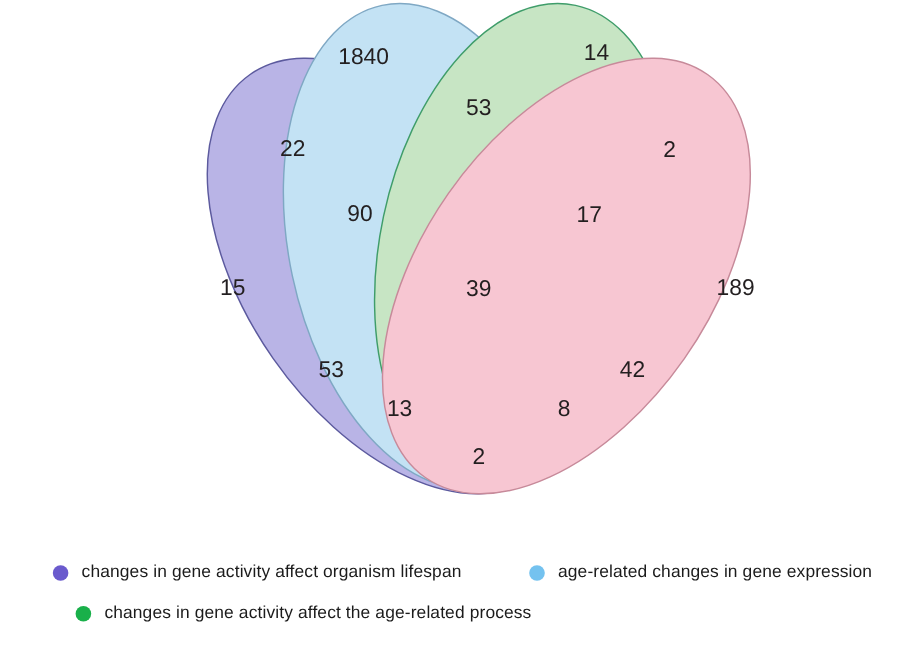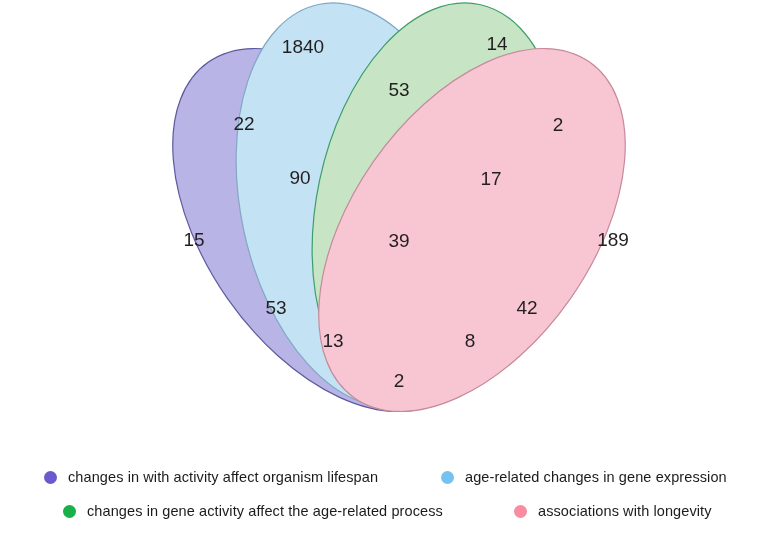--- a/index.html
+++ b/index.html
@@ -97,29 +97,25 @@
         <text class="venn-count" x="511" y="309">42</text>
         <text class="venn-count" x="317" y="342">13</text>
         <text class="venn-count" x="454" y="342">8</text>
         <text class="venn-count" x="383" y="382">2</text>
       </g>
   </svg>
 
   <div class="legend">
     <div class="legend-row legend-row-1">
       <span class="legend-dot" style="background: rgb(106, 90, 205);"></span>
-      <span class="legend-label">changes in with activity affect organism lifespan</span>
+      <span class="legend-label">changes in gene activity affect organism lifespan</span>
     </div>
     <div class="legend-row legend-row-3">
       <span class="legend-dot" style="background: rgb(25, 176, 74);"></span>
       <span class="legend-label">changes in gene activity affect the age-related process</span>
     </div>
     <div class="legend-row legend-row-2">
       <span class="legend-dot" style="background: rgb(116, 194, 239);"></span>
       <span class="legend-label">age-related changes in gene expression</span>
     </div>
-    <div class="legend-row legend-row-4">
-      <span class="legend-dot" style="background: rgb(249, 140, 160);"></span>
-      <span class="legend-label">associations with longevity</span>
-    </div>
   </div>
 
 </div>
 
 </body></html>

